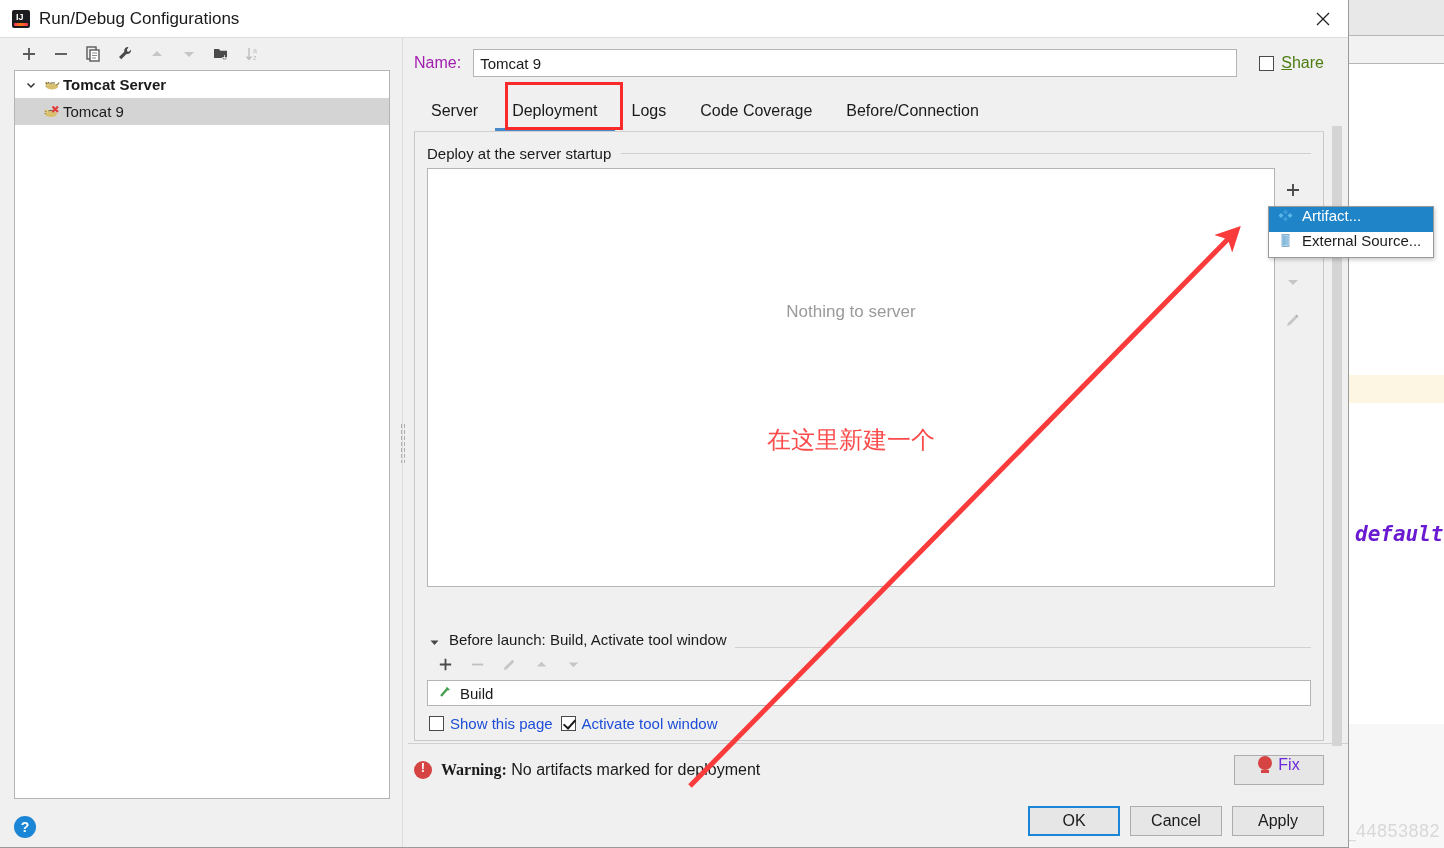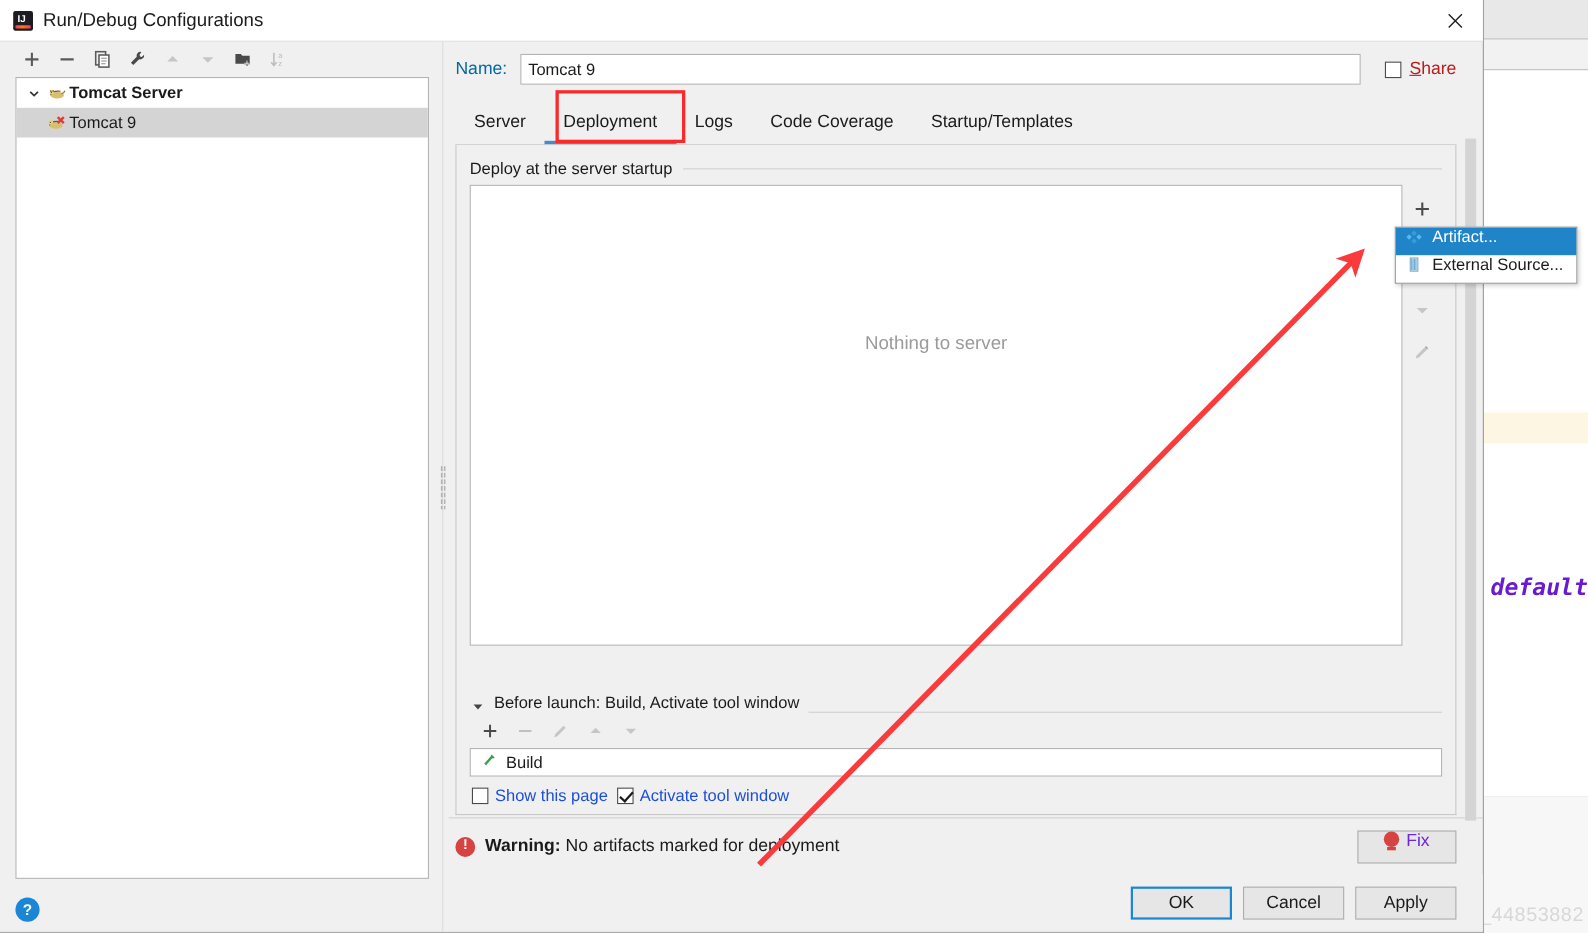--- a/index.html
+++ b/index.html
@@ -87,31 +87,31 @@
   .splitter .grip { position: absolute; left: 2px; top: 50%; transform: translateY(-50%);
      width: 5px; height: 40px;
      background-image: radial-gradient(#b0b0b0 1px, transparent 1px);
      background-size: 3px 6px; }
   .splitter .line { position: absolute; left: 4px; top: 0; bottom: 0; width: 1px; background: #dcdcdc; }
 
   
   .right-pane { flex: 1; min-width: 0; display: flex; flex-direction: column; position: relative; padding-right: 0; }
 
   .name-row { display: flex; align-items: center; height: 50px; flex: none; padding: 0 0 0 6px; }
-  .name-label { font-size: 16px; color: #0369a1; margin-right: 12px; }
+  .name-label { font-size: 16px; color: #a21caf; margin-right: 12px; }
   .name-input {
     flex: 1; height: 28px; background: #ffffff; border: 1px solid #b4b4b4;
     font-family: "Liberation Sans", sans-serif; font-size: 15px; color: #1a1a1a;
     padding: 0 6px; outline: none;
   }
   .share-wrap { display: flex; align-items: center; gap: 7px; margin-left: 22px; margin-right: 24px; cursor: pointer; }
   .cb { width: 15px; height: 15px; border: 1px solid #4a4a4a; background: #fff; flex: none; position: relative; }
   .cb.checked::after { content: ""; position: absolute; left: 4px; top: 0px; width: 5px; height: 10px;
     border: solid #1a1a1a; border-width: 0 2px 2px 0; transform: rotate(42deg); }
-  .share-label { font-size: 16px; color: #b91c1c; }
+  .share-label { font-size: 16px; color: #4d7c0f; }
   .share-label .mn { text-decoration: underline; }
 
   
   .tabs { display: flex; align-items: flex-end; height: 44px; flex: none; padding-left: 6px; position: relative; }
   .tab { padding: 0 17px; height: 42px; display: flex; align-items: center; font-size: 16px; color: #1a1a1a; cursor: pointer; position: relative; }
   .tab.active::after { content: ""; position: absolute; left: 0; right: 0; bottom: 0; height: 4px; background: #4a88c7; }
   .tabs-underline { position: absolute; left: 6px; right: 24px; bottom: 0; height: 1px; background: #d0d0d0; }
 
   
   .tab-content { flex: 1; min-height: 0; display: flex; flex-direction: column;
@@ -154,21 +154,21 @@
   .bl-check { display: flex; align-items: center; gap: 6px; cursor: pointer; }
   .bl-check span.lbl { font-size: 15px; color: #1d4ed8; }
 
   
   .warn-bar { height: 52px; flex: none; display: flex; align-items: center; padding: 0 24px 0 6px; gap: 9px;
      border-top: 1px solid #d0d0d0; margin-top: 2px; }
   .warn-icon { width: 18px; height: 18px; border-radius: 50%; background: #d64343; position: relative; flex: none; }
   .warn-icon::after { content: "!"; position: absolute; left: 0; right: 0; top: -1px; text-align: center;
      color: #fff; font-size: 13px; font-weight: bold; font-family: "Liberation Sans", sans-serif; }
   .warn-text { font-size: 16px; color: #1a1a1a; }
-  .warn-text b { font-weight: bold; }
+  .warn-text b { font-weight: bold; font-family: Liberation Serif, serif; }
   .warn-spacer { flex: 1; }
   .fix-btn { min-width: 90px; height: 30px; background: #e6e6e6; border: 1px solid #adadad;
      display: flex; align-items: flex-start; justify-content: center; gap: 6px; font-size: 16px; color: #6d28d9; cursor: pointer; }
   .fix-bulb { width: 14px; height: 14px; border-radius: 50%; background: #d64343; position: relative; flex:none; }
   .fix-bulb::after { content: ""; position: absolute; left: 3px; bottom: -3px; width: 8px; height: 3px; background: #d64343; }
 
   
   .button-bar { height: 52px; flex: none; display: flex; align-items: center; justify-content: flex-end;
      gap: 10px; padding-right: 24px; background: #f0f0f0; }
   .dlg-btn { min-width: 92px; height: 30px; background: #e6e6e6; border: 1px solid #adadad;
@@ -343,37 +343,38 @@
         <div class="tab active">
             <span>Deployment</span>
           </div>
         <div class="tab">
             <span>Logs</span>
           </div>
         <div class="tab">
             <span>Code Coverage</span>
           </div>
         <div class="tab">
-            <span>Startup/Templates</span>
+            <span>Before/Connection</span>
           </div>
         <div class="tabs-underline"></div>
       </div>
 
       <div class="tab-content">
 
         <div class="group">
           <div class="group-header">
             <span class="group-title">Deploy at the server startup</span>
             <span class="group-line"></span>
           </div>
         </div>
 
         <div class="deploy-area">
           <div class="deploy-list">
             <div class="nothing-text">Nothing to server</div>
+            <div class="cn-note">在这里新建一个</div>
           </div>
           <div class="deploy-tools">
             <div class="dt-btn">
               <svg width="18" height="18" viewBox="0 0 18 18">
                   <path d="M9 3v12M3 9h12" stroke="#4a4a4a" stroke-width="1.9" fill="none"></path>
                 </svg>
             </div>
             <div class="dt-btn disabled" style="margin-top:54px;">
               <svg width="18" height="18" viewBox="0 0 18 18">
                   <path d="M4 7 L9 12 L14 7 Z" fill="#c6c6c6"></path>

